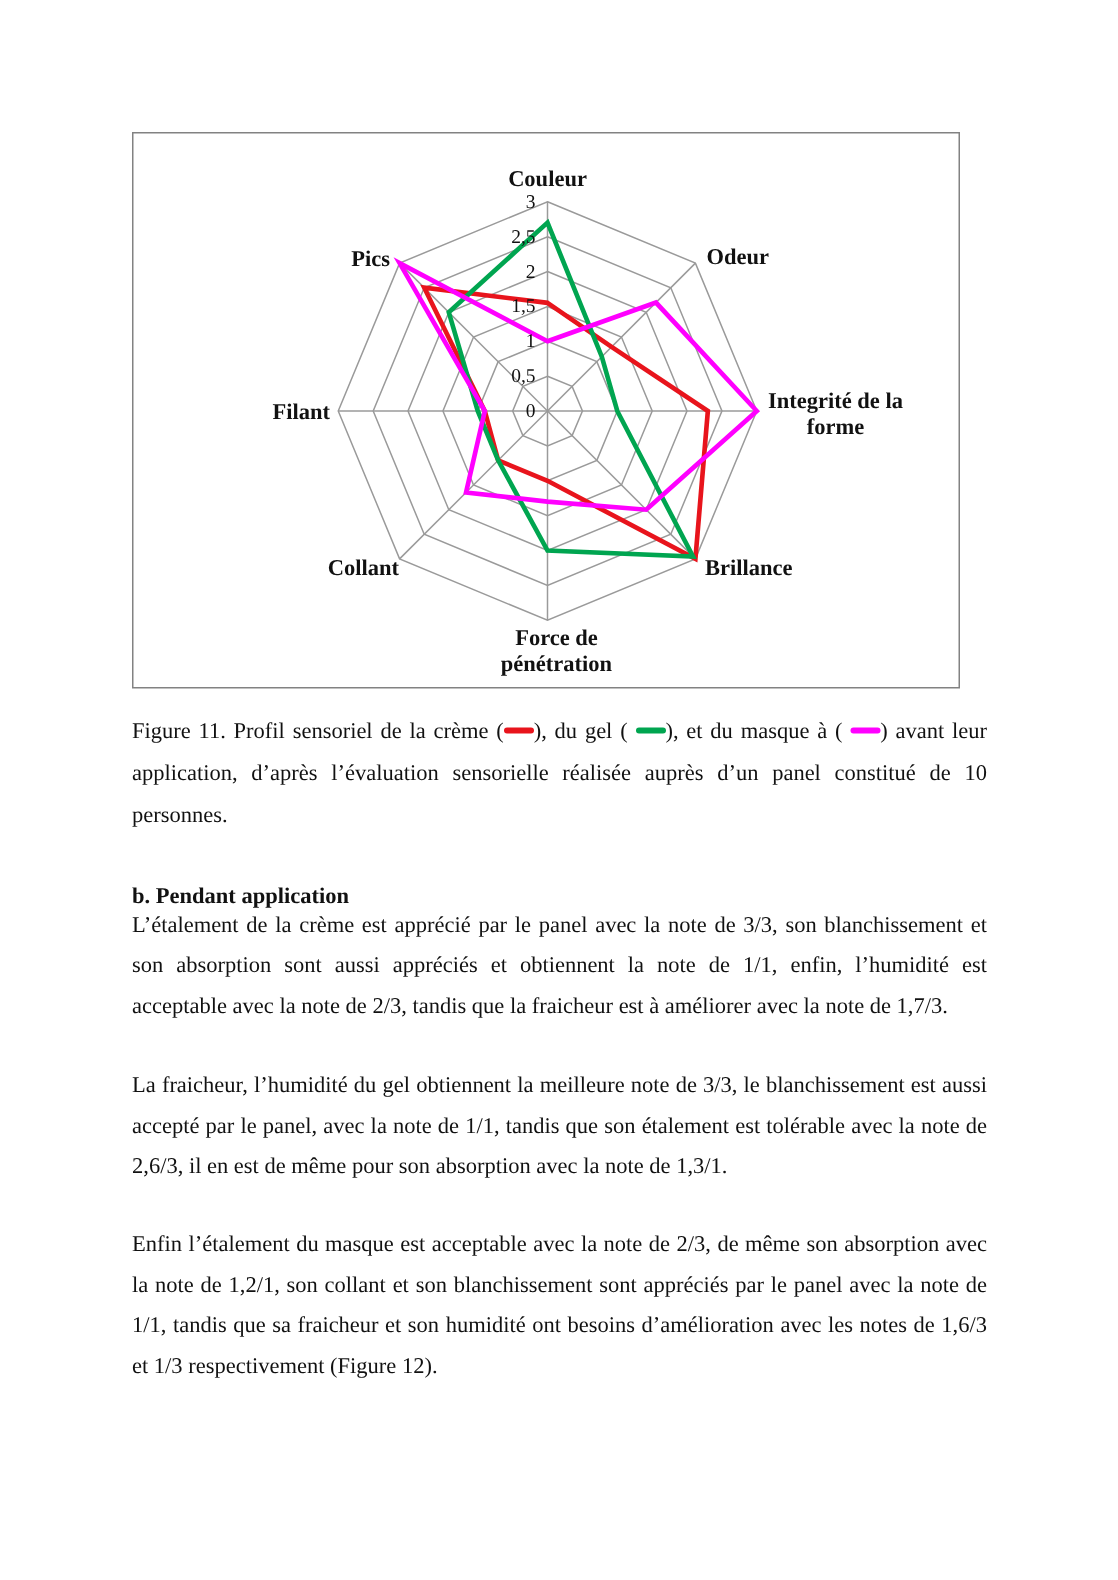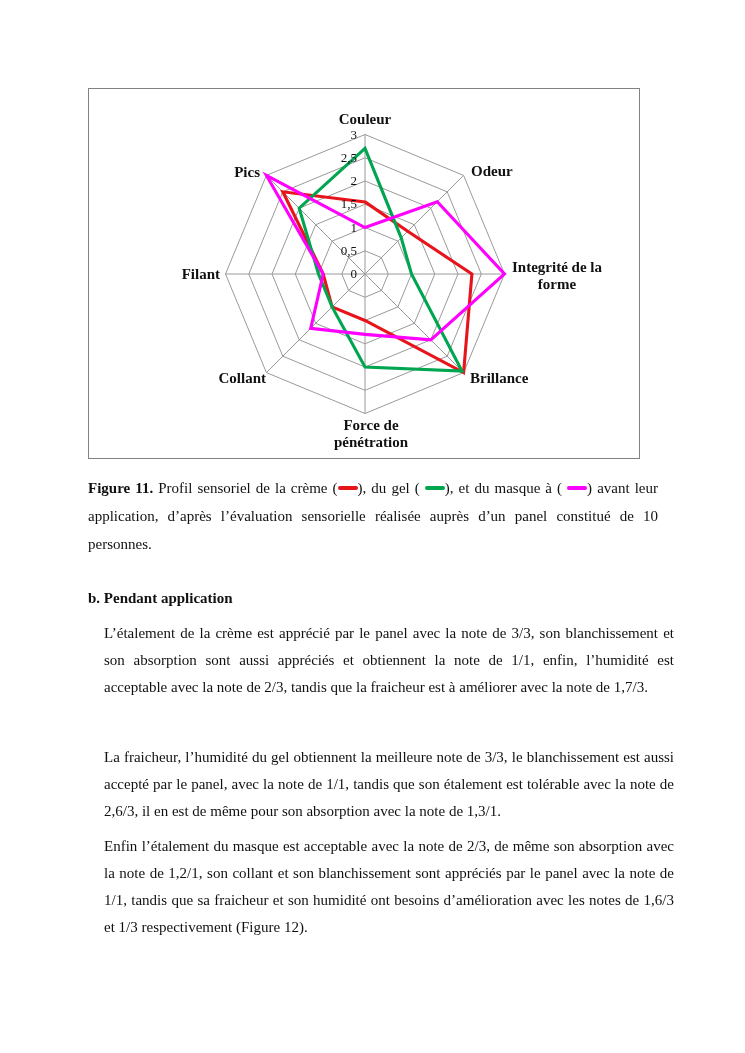--- a/index.html
+++ b/index.html
@@ -3,26 +3,26 @@
 <meta charset="utf-8">
 <style>
   html,body{margin:0;padding:0;background:#ffffff;}
   .page{position:relative;width:745px;height:1053px;background:#fff;overflow:hidden;
         font-family:"Liberation Serif","DejaVu Serif",serif;color:#111;}
   .chart-frame{position:absolute;left:88px;top:88px;width:550px;height:369px;
                border:1px solid #828282;background:#fff;}
   svg text{font-family:"Liberation Serif","DejaVu Serif",serif;}
   .caption{position:absolute;left:88px;top:474px;width:570px;font-size:15px;
            line-height:28px;text-align:justify;}
-  .caption .fig-label{font-weight:bold;}
+  .caption .fig-label{font-weight:normal;}
   .swatch{display:inline-block;width:20px;height:4.5px;border-radius:2.5px;vertical-align:3px;}
   .heading{position:absolute;left:88px;top:590px;margin:0;font-size:15px;font-weight:bold;}
-  .para{position:absolute;left:88px;width:570px;margin:16px;font-size:15px;line-height:27px;
+  .para{position:absolute;left:88px;width:570px;margin:0;font-size:15px;line-height:27px;
         text-align:justify;}
-  #p1{top:604px}#p2{top:728px}#p3{top:817px}
+  #p1{top:604px}#p2{top:711px}#p3{top:817px}
   .footer{position:absolute;left:0;top:969px;width:100%;text-align:center;font-size:13px;}
 </style>
 </head>
 <body>
 
 <div class="page">
 
   <div class="chart-frame">
     <svg id="radar-svg" width="550" height="369" viewBox="0 0 550 369">
         <polygon points="276.0,161.8 292.4,168.6 299.3,185.0 292.4,201.4 276.0,208.3 259.6,201.4 252.8,185.0 259.6,168.6" fill="none" stroke="#9A9A9A" stroke-width="1"></polygon>

